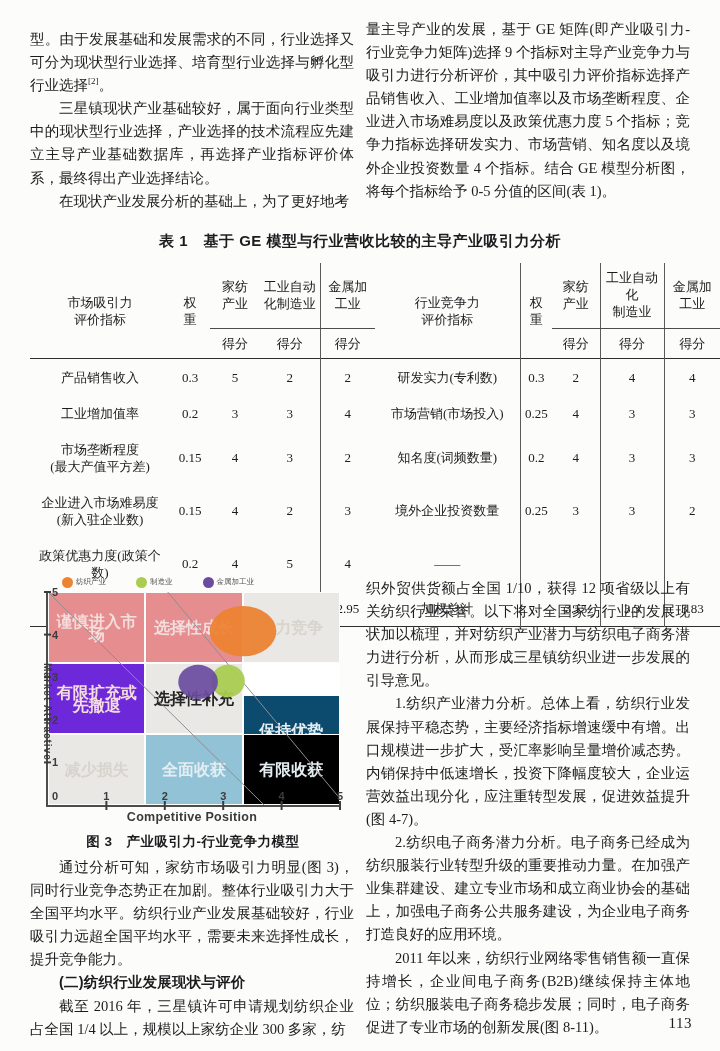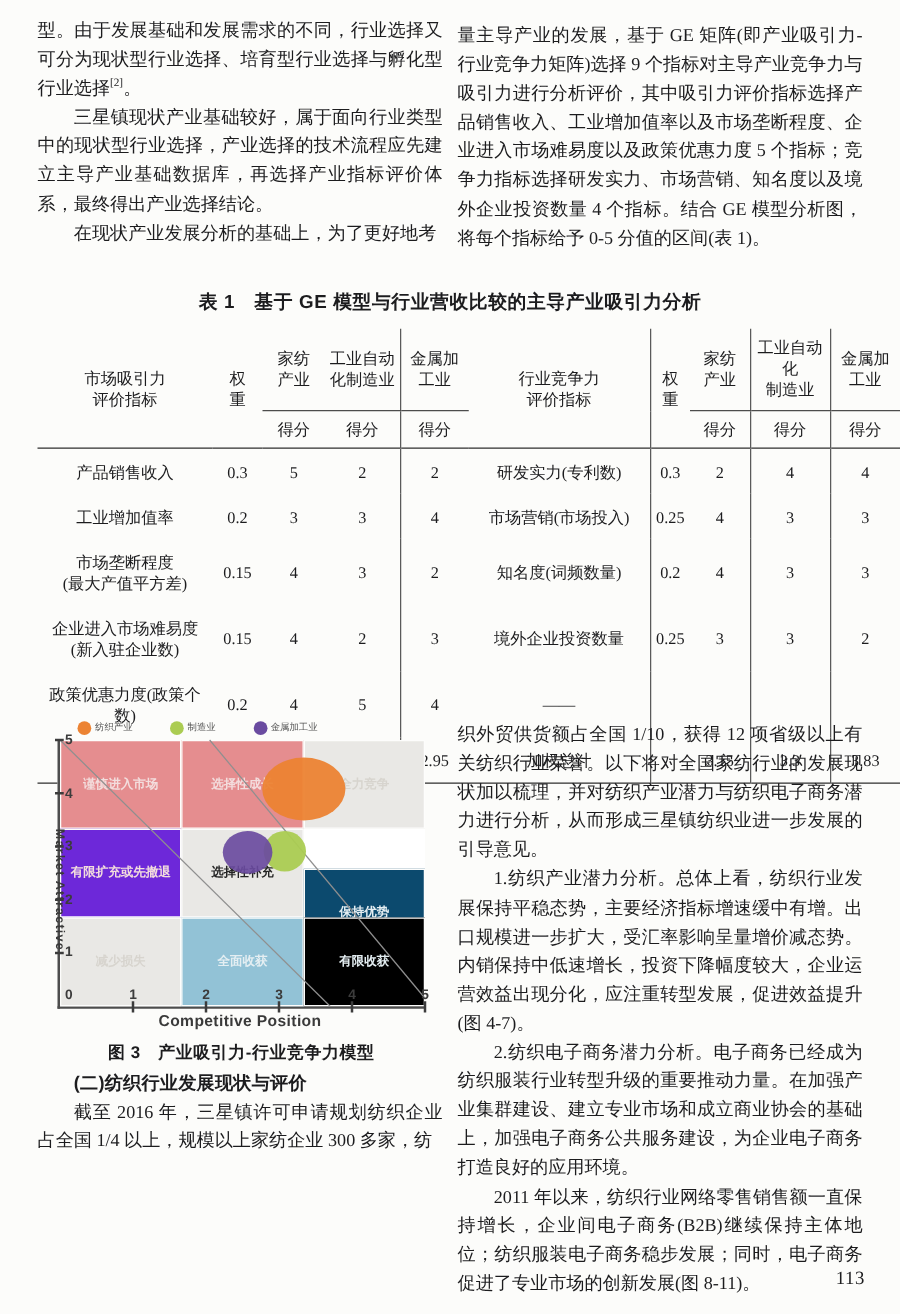--- a/index.html
+++ b/index.html
@@ -47,21 +47,21 @@
   .fig-legend .dot{width:11px;height:11px;border-radius:50%;display:inline-block;}
   .plot{
     position:relative;margin-left:14px;width:292px;height:213px;
     border-left:2px solid #4d4d4d;border-bottom:2px solid #4d4d4d;
     background:#fff;
   }
   .cell{position:absolute;box-sizing:border-box;border:1px solid #fdfdfc;
     display:flex;align-items:center;justify-content:center;text-align:center;}
   .cell .lbl{
     font-family:"Liberation Sans","DejaVu Sans",sans-serif;
-    font-size:10px;font-weight:bold;line-height:13px;max-width:80px;
+    font-size:16px;font-weight:bold;line-height:13px;max-width:80px;
   }
   svg.overlay{position:absolute;left:0;top:0;width:292px;height:213px;overflow:visible;pointer-events:none;}
   .tickno{
     position:absolute;font-family:"Liberation Sans","DejaVu Sans",sans-serif;
     font-size:11px;font-weight:bold;color:#3c3c3c;transform:translateX(-50%);
   }
   .ytickno{position:absolute;left:4px;transform:translateY(-50%);
     font-family:"Liberation Sans","DejaVu Sans",sans-serif;font-size:11px;font-weight:bold;color:#3c3c3c;}
   .xlabel{
     margin-left:14px;width:292px;text-align:center;
@@ -78,21 +78,21 @@
     text-align:center;font-weight:bold;font-size:13.5px;margin-top:9px;
     font-family:"Liberation Sans","DejaVu Sans",sans-serif;letter-spacing:.5px;
   }
   .page-number{
     right:28px;top:1015px;font-size:15px;letter-spacing:.5px;color:#1c1c1e;
   }
 </style>
 </head>
 <body>
 
-<div class="abs text-col" style="left:30px;top:14px;">
+<div class="abs text-col" style="left:30px;top:28px;">
     <p>型。由于发展基础和发展需求的不同，行业选择又可分为现状型行业选择、培育型行业选择与孵化型行业选择<sup class="ref">[2]</sup>。</p>
     <p class="indent">三星镇现状产业基础较好，属于面向行业类型中的现状型行业选择，产业选择的技术流程应先建立主导产业基础数据库，再选择产业指标评价体系，最终得出产业选择结论。</p>
     <p class="indent">在现状产业发展分析的基础上，为了更好地考</p>
   </div>
 
 <div class="abs text-col" style="left:366px;top:18px;">
     <p>量主导产业的发展，基于 GE 矩阵(即产业吸引力-行业竞争力矩阵)选择 9 个指标对主导产业竞争力与吸引力进行分析评价，其中吸引力评价指标选择产品销售收入、工业增加值率以及市场垄断程度、企业进入市场难易度以及政策优惠力度 5 个指标；竞争力指标选择研发实力、市场营销、知名度以及境外企业投资数量 4 个指标。结合 GE 模型分析图，将每个指标给予 0-5 分值的区间(表 1)。</p>
   </div>
 
 <div class="abs table-block">
@@ -284,20 +284,21 @@
         <span class="ytickno" style="top: 0px;">5</span>
         <span class="tickno" style="left: 7px; bottom: 3px;">0</span>
       </div>
     <div class="ylabel">Market Attractive</div>
   </div>
   <div class="xlabel">Competitive Position</div>
   <div class="fig-caption">图 3　产业吸引力-行业竞争力模型</div>
 </div>
 
 <div class="abs text-col" style="left:30px;top:856px;">
+    <p class="indent">通过分析可知，家纺市场吸引力明显(图 3)，同时行业竞争态势正在加剧。整体行业吸引力大于全国平均水平。纺织行业产业发展基础较好，行业吸引力远超全国平均水平，需要未来选择性成长，提升竞争能力。</p>
     <p class="heading">(二)纺织行业发展现状与评价</p>
     <p class="indent">截至 2016 年，三星镇许可申请规划纺织企业占全国 1/4 以上，规模以上家纺企业 300 多家，纺</p>
   </div>
 
 <div class="abs text-col" style="left:366px;top:577px;">
     <p>织外贸供货额占全国 1/10，获得 12 项省级以上有关纺织行业荣誉。以下将对全国家纺行业的发展现状加以梳理，并对纺织产业潜力与纺织电子商务潜力进行分析，从而形成三星镇纺织业进一步发展的引导意见。</p>
     <p class="indent">1.纺织产业潜力分析。总体上看，纺织行业发展保持平稳态势，主要经济指标增速缓中有增。出口规模进一步扩大，受汇率影响呈量增价减态势。内销保持中低速增长，投资下降幅度较大，企业运营效益出现分化，应注重转型发展，促进效益提升(图 4-7)。</p>
     <p class="indent">2.纺织电子商务潜力分析。电子商务已经成为纺织服装行业转型升级的重要推动力量。在加强产业集群建设、建立专业市场和成立商业协会的基础上，加强电子商务公共服务建设，为企业电子商务打造良好的应用环境。</p>
     <p class="indent">2011 年以来，纺织行业网络零售销售额一直保持增长，企业间电子商务(B2B)继续保持主体地位；纺织服装电子商务稳步发展；同时，电子商务促进了专业市场的创新发展(图 8-11)。</p>
   </div>

